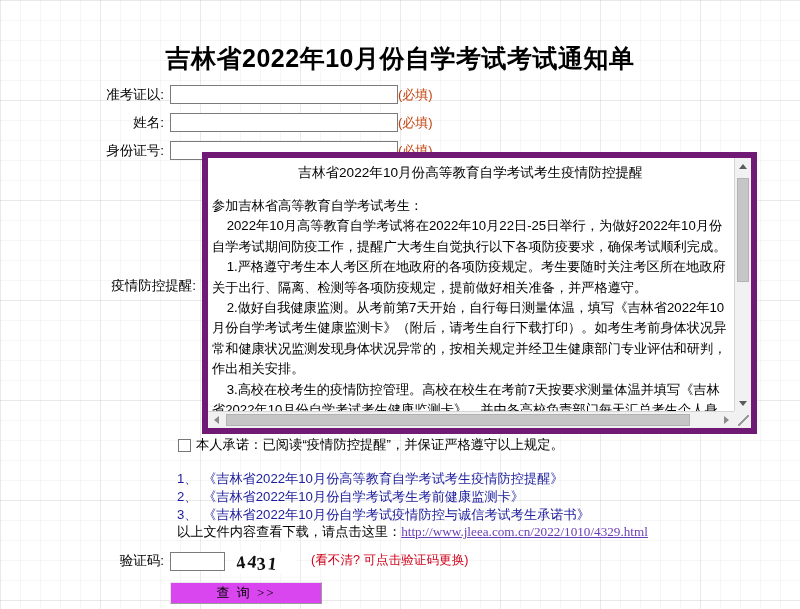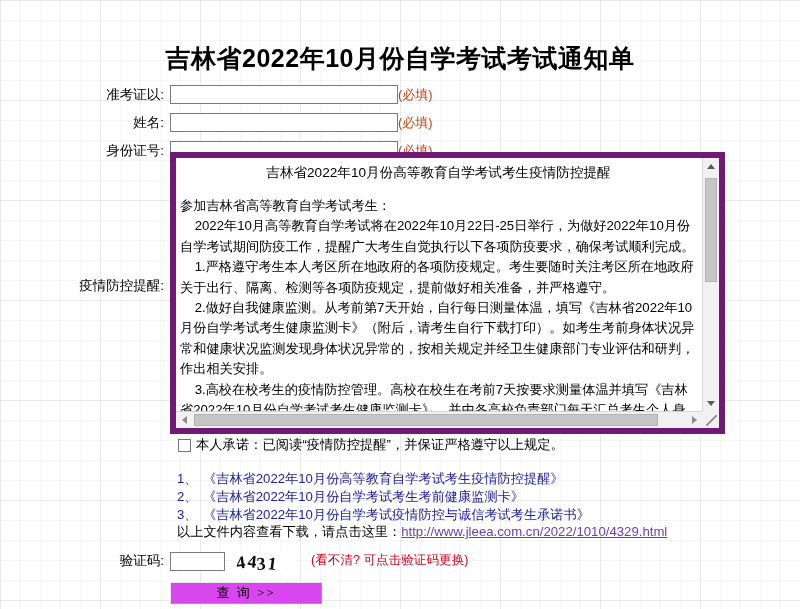--- a/index.html
+++ b/index.html
@@ -91,20 +91,21 @@
     align-items: flex-start;
   }
   .notice-label {
     width: 170px;
     text-align: right;
     padding-right: 6px;
     box-sizing: border-box;
     font-size: 13.5px;
     padding-top: 125px;
     white-space: nowrap;
+    margin-left: 32px;
   }
   .notice-box {
     position: relative;
     width: 555px;
     height: 282px;
     box-sizing: border-box;
     border: 6px solid #701a75;
     background: #ffffff;
     overflow: hidden;
   }
@@ -289,20 +290,21 @@
     position: absolute;
     left: 177px;
     top: 523px;
     font-size: 13.2px;
     white-space: nowrap;
     color: #000;
   }
   .download-link {
     color: #6a3db5;
     text-decoration: underline;
+    font-family: Liberation Serif, serif;
   }
 
   
   .captcha-row {
     position: absolute;
     left: 0;
     top: 552px;
     display: flex;
     align-items: flex-start;
   }

